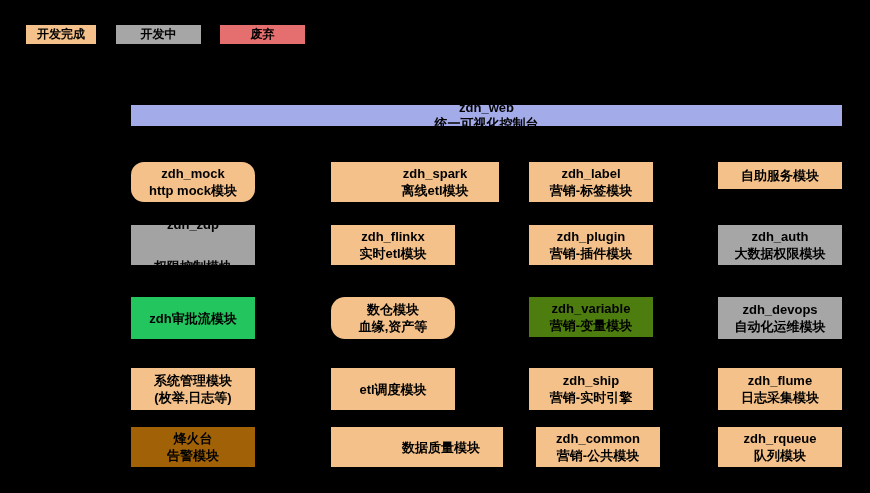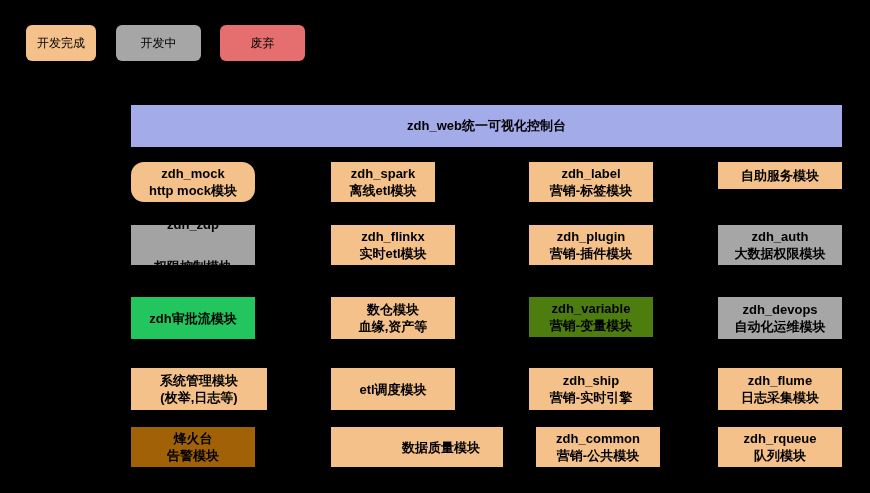--- a/index.html
+++ b/index.html
@@ -2,27 +2,27 @@
 <html><head>
 <meta charset="utf-8">
 <style>
   html,body{margin:0;padding:0;background:#000;}
   #canvas{
     position:relative;width:870px;height:493px;background:#000;
     overflow:hidden;font-family:"Liberation Sans","DejaVu Sans",sans-serif;
     color:#000;
   }
   .legend-item{
-    position:absolute;top:25px;height:36px;
+    position:absolute;top:25px;height:19px;
     display:flex;align-items:center;justify-content:center;
-    font-size:12px;font-weight:normal;color:#000;border-radius:6px;
+    font-size:12px;font-weight:bold;color:#000;
   }
   #banner{
-    position:absolute;left:131px;top:105px;width:711px;height:42px;
-    display:flex;flex-direction:row;align-items:center;justify-content:center;
+    position:absolute;left:131px;top:105px;width:711px;height:21px;
+    display:flex;flex-direction:column;align-items:center;justify-content:center;
     text-align:center;font-size:13px;font-weight:bold;line-height:16px;color:#000;
   }
   .module{
     position:absolute;
     display:flex;flex-direction:column;align-items:center;justify-content:center;
     text-align:center;font-size:13px;font-weight:bold;line-height:17px;color:#000;
   }
 </style>
 </head>
 <body>
@@ -38,21 +38,21 @@
   <div id="banner" style="background-color: rgb(164, 171, 233);">
     <div>zdh_web</div>
     <div>统一可视化控制台</div>
   </div>
 
   <div id="modules">
       <div class="module" style="left: 131px; top: 162px; width: 124px; height: 40px; background-color: rgb(244, 193, 138); border-radius: 13px;">
         <div>zdh_mock</div>
         <div>http mock模块</div>
       </div>
-      <div class="module" style="left: 331px; top: 162px; width: 104px; height: 40px; background-color: rgb(244, 193, 138);">
+      <div class="module" style="left: 331px; top: 162px; width: 128px; height: 40px; background-color: rgb(244, 193, 138); padding-left: 40px;">
         <div>zdh_spark</div>
         <div>离线etl模块</div>
       </div>
       <div class="module" style="left: 529px; top: 162px; width: 124px; height: 40px; background-color: rgb(244, 193, 138);">
         <div>zdh_label</div>
         <div>营销-标签模块</div>
       </div>
       <div class="module" style="left: 718px; top: 162px; width: 124px; height: 27px; background-color: rgb(244, 193, 138);">
         <div>自助服务模块</div>
       </div>
@@ -68,33 +68,33 @@
         <div>zdh_plugin</div>
         <div>营销-插件模块</div>
       </div>
       <div class="module" style="left: 718px; top: 225px; width: 124px; height: 40px; background-color: rgb(166, 166, 166);">
         <div>zdh_auth</div>
         <div>大数据权限模块</div>
       </div>
       <div class="module" style="left: 131px; top: 297px; width: 124px; height: 42px; background-color: #22c55e;">
         <div>zdh审批流模块</div>
       </div>
-      <div class="module" style="left: 331px; top: 297px; width: 124px; height: 42px; background-color: rgb(244, 193, 138);">
+      <div class="module" style="left: 331px; top: 297px; width: 124px; height: 42px; background-color: rgb(244, 193, 138); border-radius: 14px;">
         <div>数仓模块</div>
         <div>血缘,资产等</div>
       </div>
       <div class="module" style="left: 529px; top: 297px; width: 124px; height: 40px; background-color: #4d7c0f;">
         <div>zdh_variable</div>
         <div>营销-变量模块</div>
       </div>
       <div class="module" style="left: 718px; top: 297px; width: 124px; height: 42px; background-color: rgb(166, 166, 166);">
         <div>zdh_devops</div>
         <div>自动化运维模块</div>
       </div>
-      <div class="module" style="left: 131px; top: 368px; width: 136px; height: 42px; background-color: rgb(244, 193, 138);">
+      <div class="module" style="left: 131px; top: 368px; width: 124px; height: 42px; background-color: rgb(244, 193, 138);">
         <div>系统管理模块</div>
         <div>(枚举,日志等)</div>
       </div>
       <div class="module" style="left: 331px; top: 368px; width: 124px; height: 42px; background-color: rgb(244, 193, 138);">
         <div>etl调度模块</div>
       </div>
       <div class="module" style="left: 529px; top: 368px; width: 124px; height: 42px; background-color: rgb(244, 193, 138);">
         <div>zdh_ship</div>
         <div>营销-实时引擎</div>
       </div>

